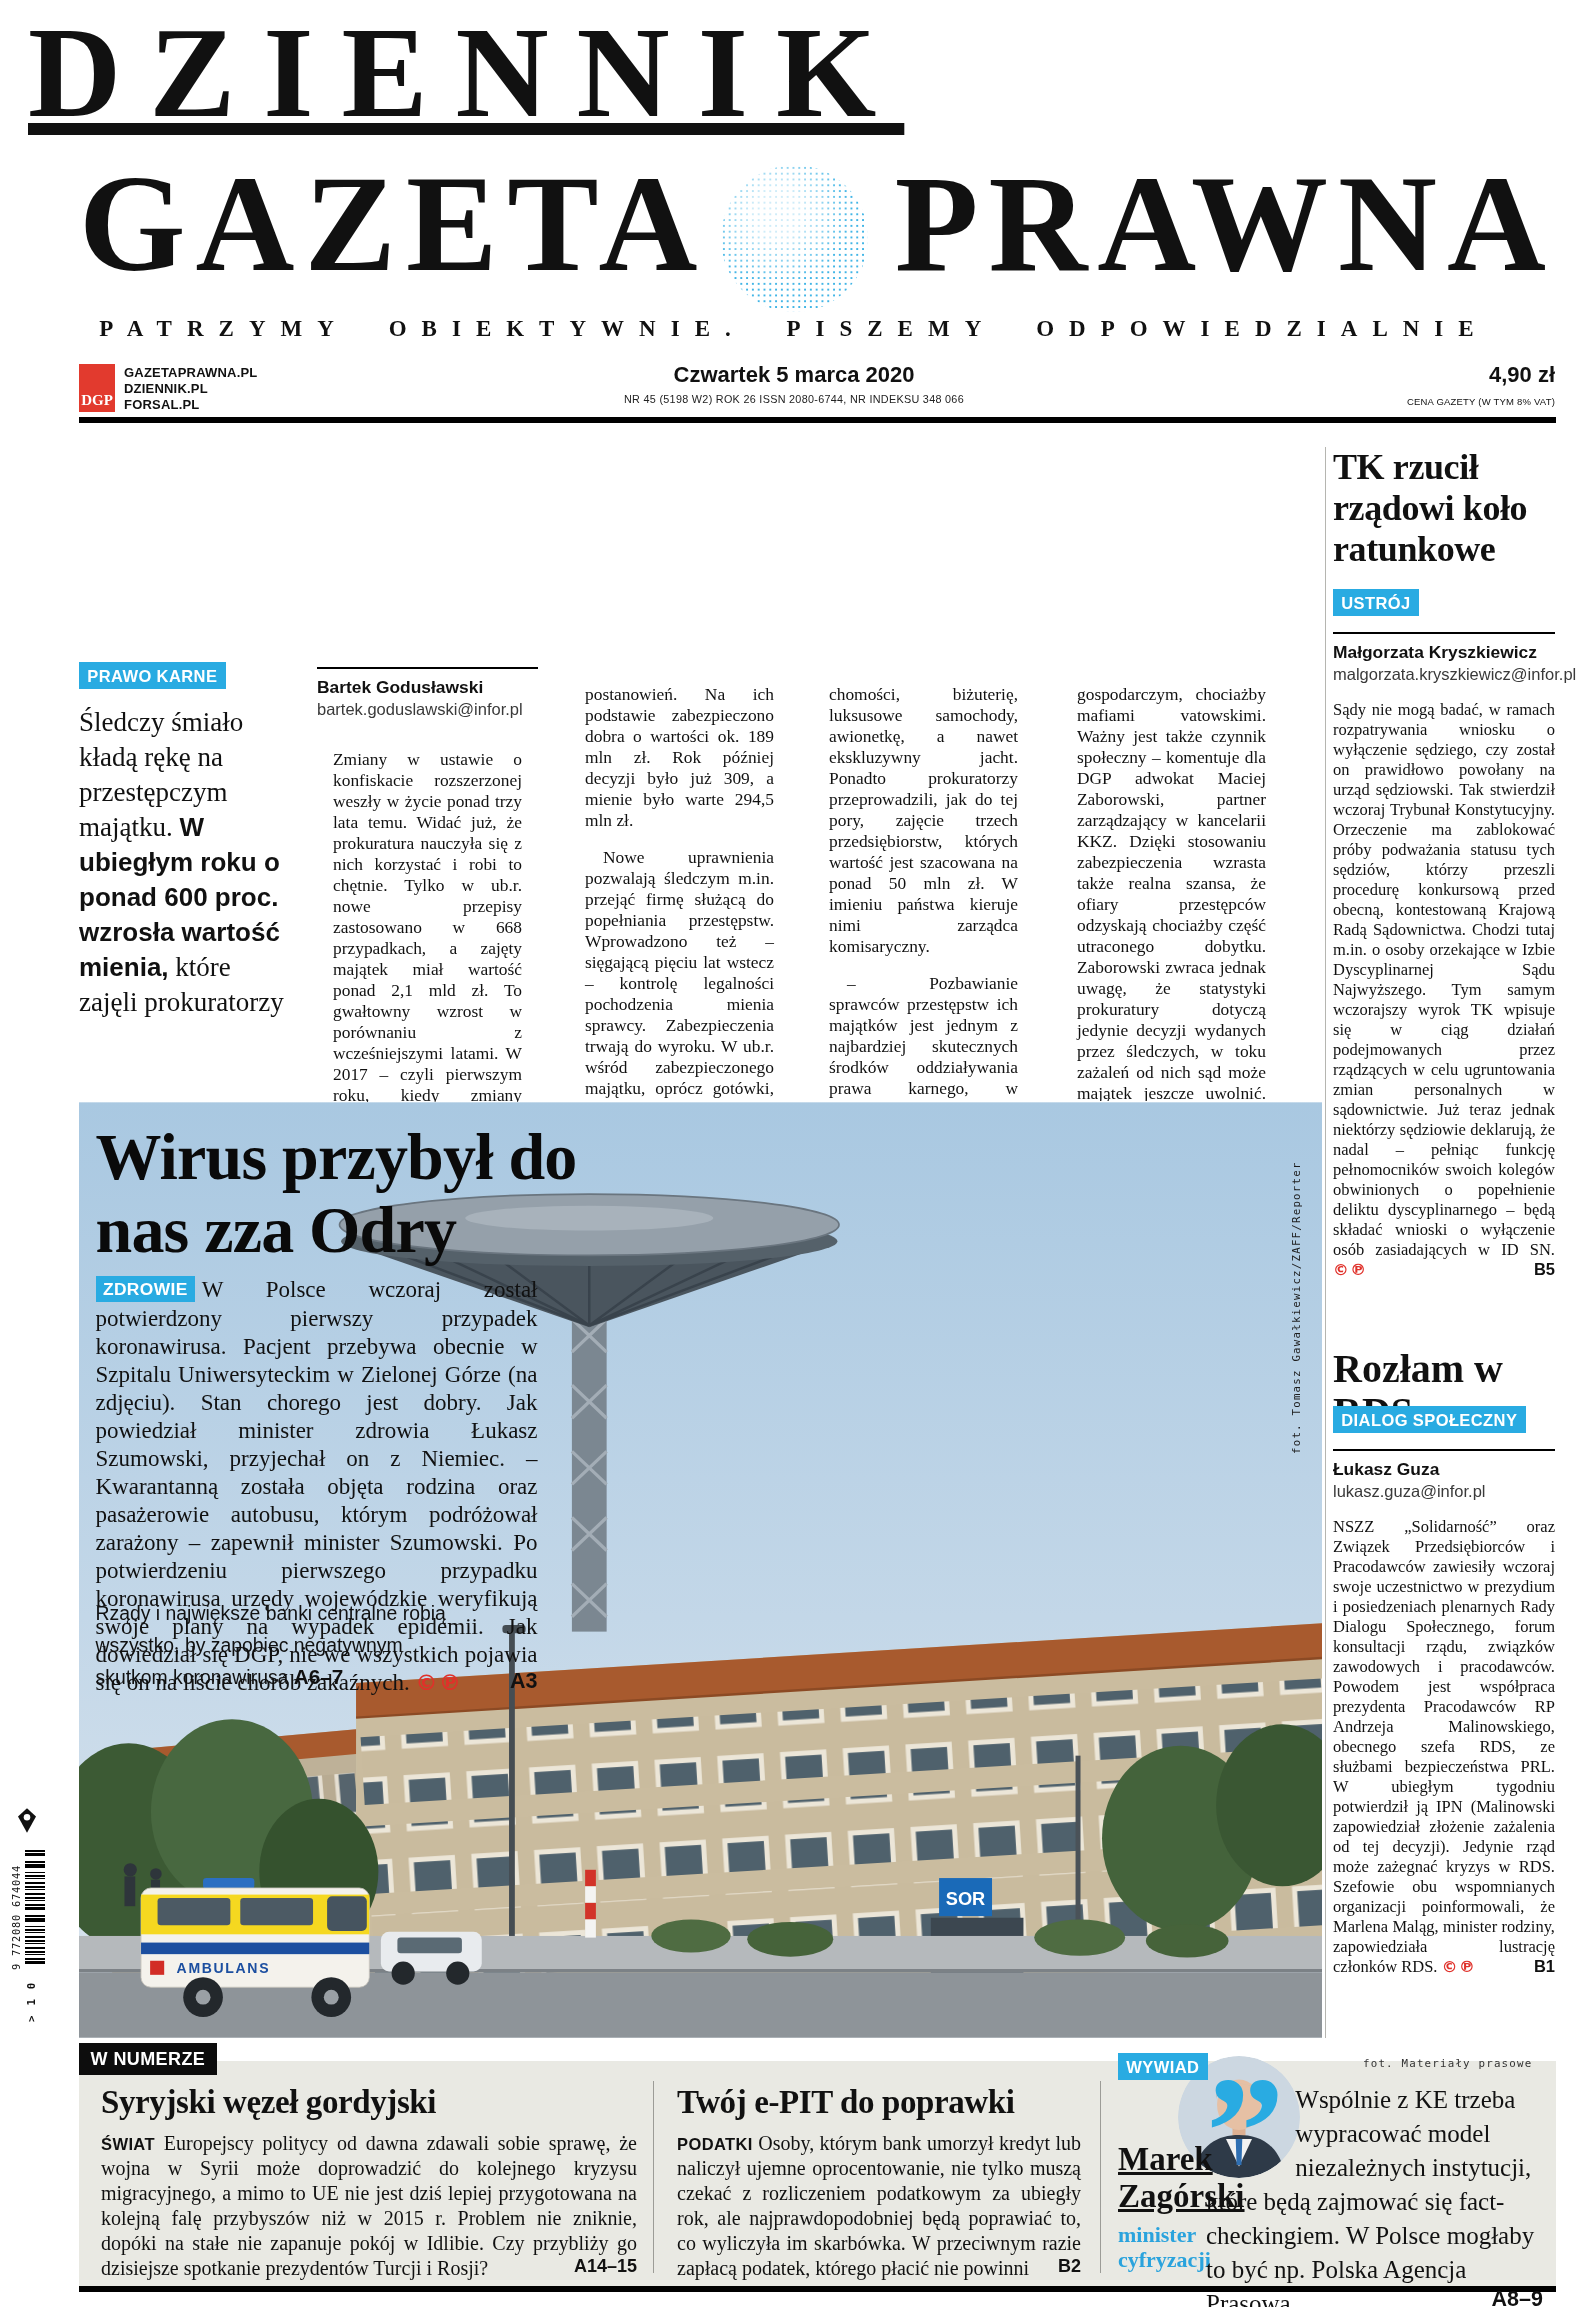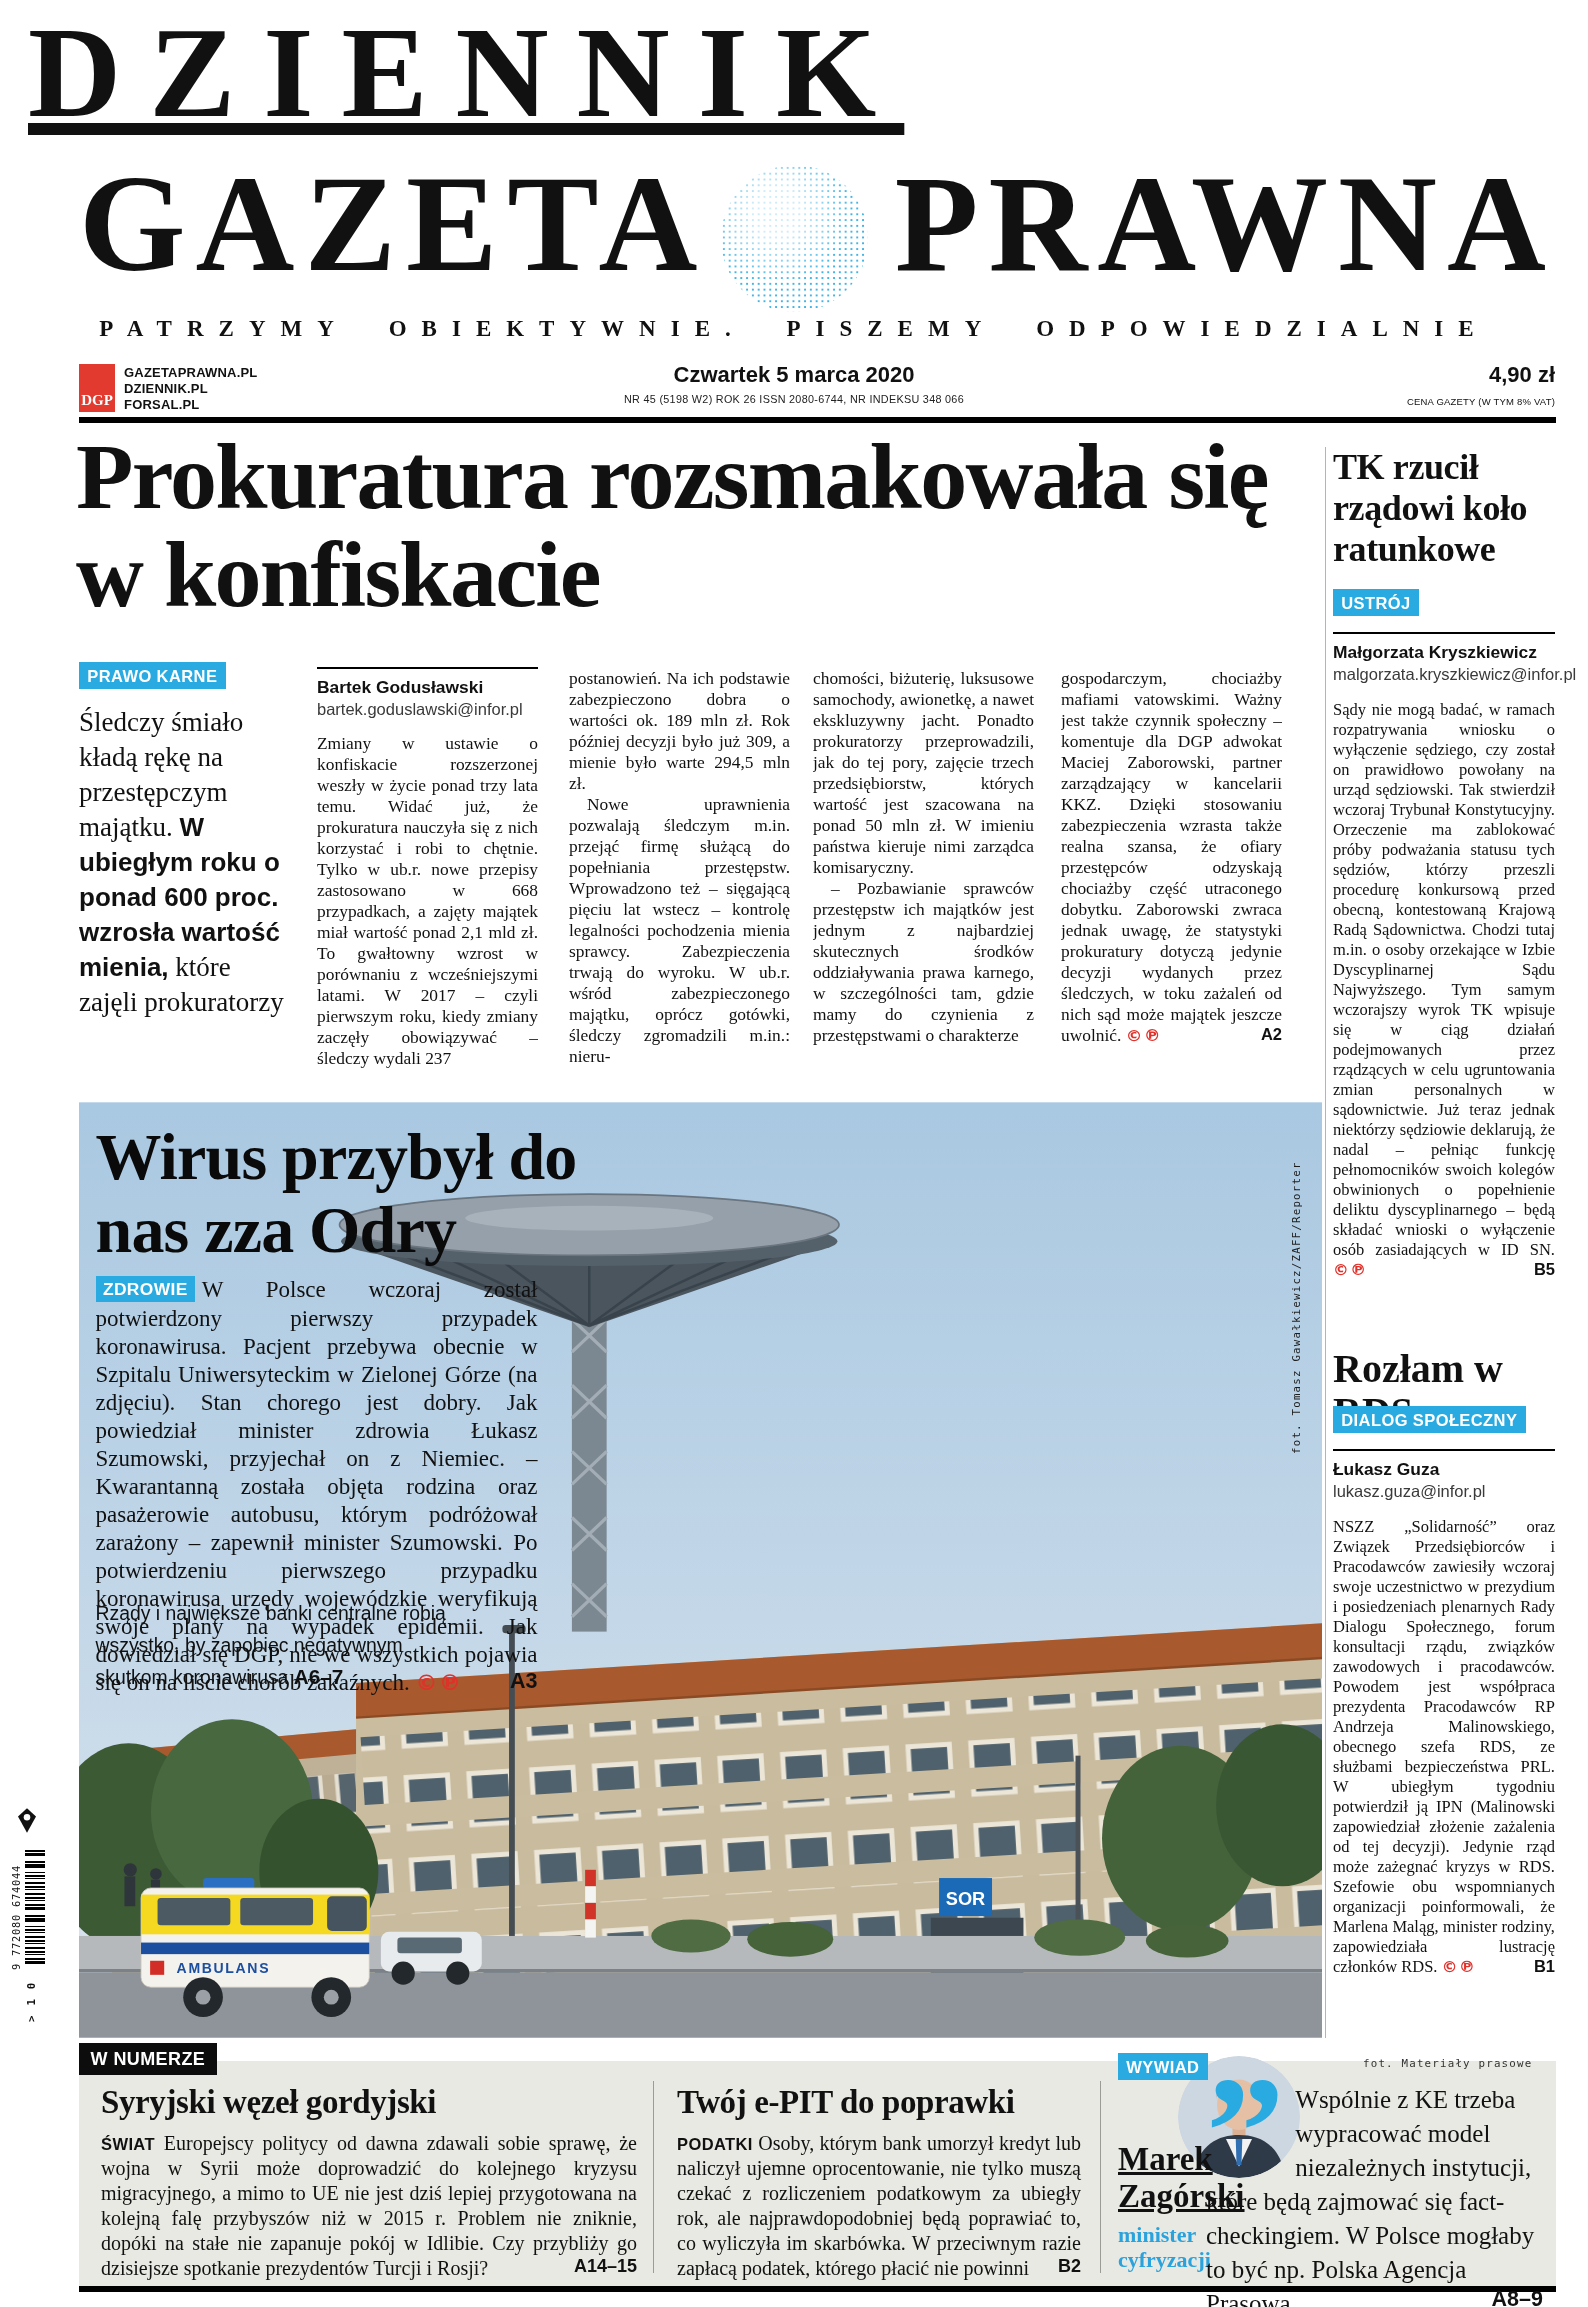--- a/index.html
+++ b/index.html
@@ -40,21 +40,21 @@
   .tag-dark{background:#0d0d0d;font-size:18px;padding:7.4px 11.6px 6.6px;}
   .hair{height:1.7px;background:#000;}
   .vrule{width:0.8px;background:#b5b5b0;}
   .byline{font:700 17.4px/1.2 "Liberation Sans",sans-serif;}
   .email{font:400 16.5px/1.3 "Liberation Sans",sans-serif;color:#3a3a3a;}
 
   .stand{font-size:27px;line-height:35px;}
   .stand .b{font-family:"Liberation Sans",sans-serif;font-weight:700;font-size:26px;}
 
   .body-text{text-align:justify;font-size:17.4px;line-height:21px;}
-  .body-text p{margin:0;}
+  .body-text p{margin:16px;}
   .body-text p + p{text-indent:18px;}
   .body-sm{text-align:justify;font-size:16.5px;line-height:20px;}
   .body-sm p{margin:0;}
   .cp{color:#e0312a;font-weight:700;font-family:"DejaVu Sans",sans-serif;font-size:.95em;letter-spacing:1.7px;white-space:nowrap;}
   .pref{float:right;font:700 16.5px "Liberation Sans",sans-serif;}
 
   .side-hl{font-size:36px;line-height:41px;font-weight:700;letter-spacing:-0.4px;}
   .side-hl2{font-size:40px;line-height:43px;font-weight:700;}
 
   
@@ -118,21 +118,20 @@
   <div class="abs dateblock">
     <div class="date">Czwartek 5 marca 2020</div>
     <div class="issue">NR 45 (5198 W2) ROK 26 ISSN 2080-6744, NR INDEKSU 348 066</div>
   </div>
   <div class="abs priceblock">
     <div class="price">4,90 zł</div>
     <div class="pricenote">CENA GAZETY (W TYM 8% VAT)</div>
   </div>
   <div class="abs bigrule"></div>
 
-  <div class="abs lead-hl">Prokuratura rozsmakowała się w konfiskacie</div>
 
   <div class="abs" style="left:79px;top:662px;">
     <span class="tag">PRAWO KARNE</span>
   </div>
   <div class="abs stand" style="left:79px;top:705px;width:217px;">
     <span>Śledczy śmiało kładą rękę na przestępczym majątku. </span><span class="b">W ubiegłym roku o ponad 600 proc. wzrosła wartość mienia,</span><span> które zajęli prokuratorzy</span>
   </div>
 
   <div class="abs hair" style="left:317px;top:667px;width:221px;"></div>
   <div class="abs byline" style="left:317px;top:677px;">Bartek Godusławski</div>

